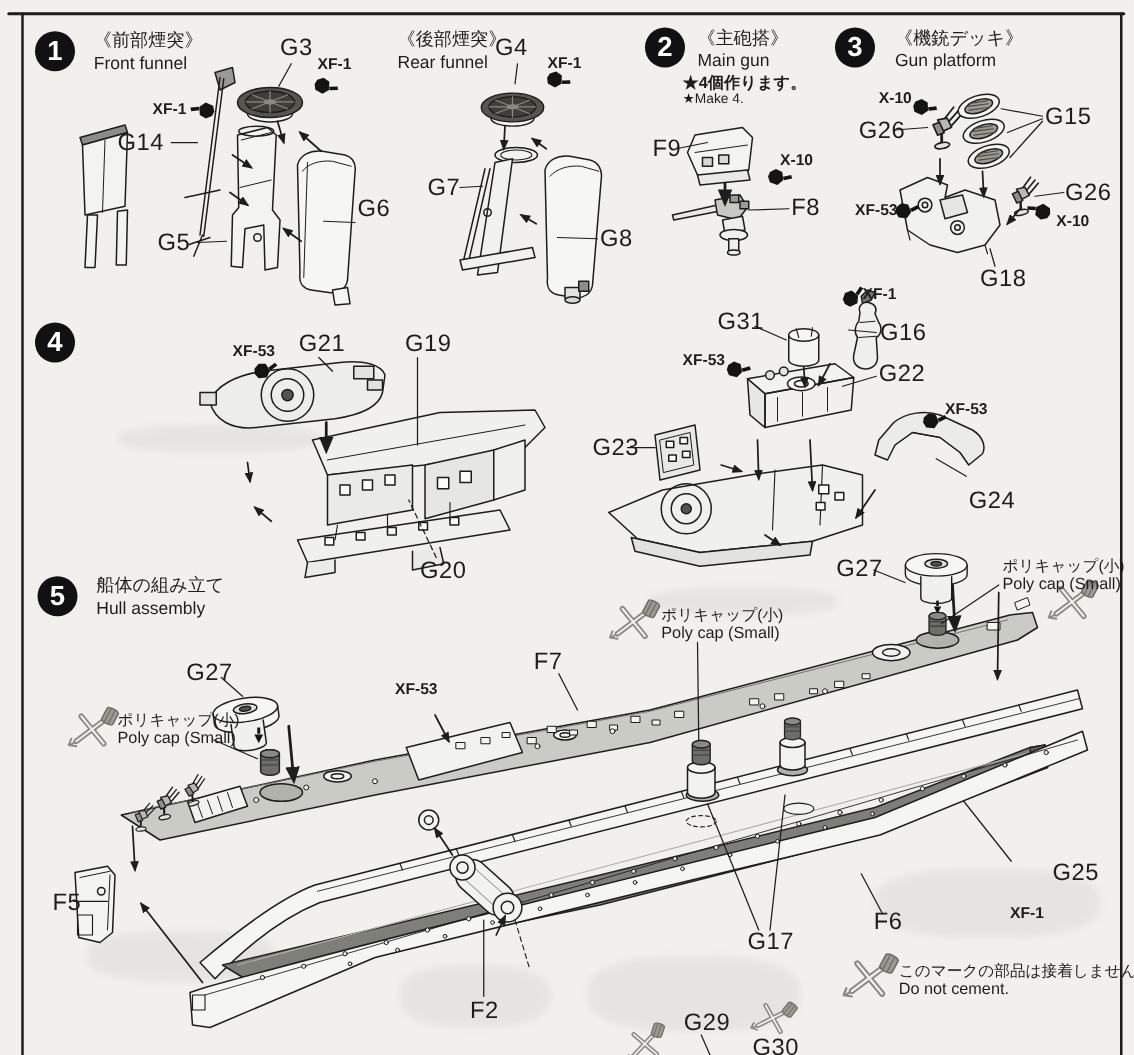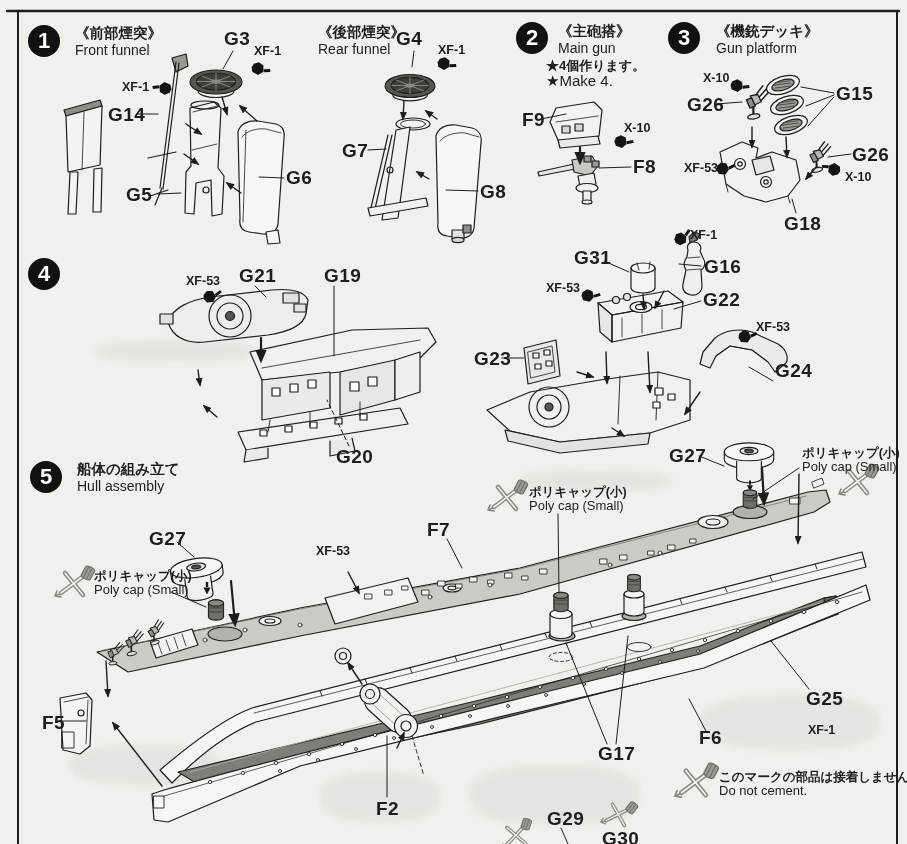--- a/index.html
+++ b/index.html
@@ -1,29 +1,29 @@
 <!DOCTYPE html>
 <html><head>
 <meta charset="utf-8">
 <style>
   html,body{margin:0;padding:0;background:#ffffff;}
   .page{position:relative;width:907px;height:844px;background:#f1f0ec;overflow:hidden;
         font-family:"Liberation Sans",sans-serif;color:#1d1d1b;}
   .art{position:absolute;left:0;top:0;}
-  .lbl{position:absolute;font-size:19px;font-weight:700;letter-spacing:.4px;white-space:nowrap;}
+  .lbl{position:absolute;font-size:19px;font-weight:400;letter-spacing:.4px;white-space:nowrap;}
   .pnt{position:absolute;font-size:12.5px;font-weight:700;white-space:nowrap;}
   .stepnum{position:absolute;width:32px;height:32px;border-radius:50%;background:#111;color:#fff;
            font-size:22px;font-weight:700;display:flex;align-items:center;justify-content:center;}
   .steptitle{position:absolute;}
-  .jp{font-size:14.5px;font-weight:700;white-space:nowrap;line-height:1.2;}
+  .jp{font-size:14.5px;font-weight:400;white-space:nowrap;line-height:1.2;}
   .en{font-size:14px;font-weight:400;white-space:nowrap;line-height:1.25;}
   .note-jp{font-size:13px;font-weight:700;white-space:nowrap;}
-  .note-en{font-size:15px;font-weight:400;white-space:nowrap;}
+  .note-en{font-size:11px;font-weight:400;white-space:nowrap;}
   .nnote{position:absolute;}
-  .nnote .jp2{font-size:12.5px;font-weight:700;white-space:nowrap;line-height:1.15;}
+  .nnote .jp2{font-size:12.5px;font-weight:400;white-space:nowrap;line-height:1.15;}
   .nnote .en2{font-size:13px;font-weight:400;white-space:nowrap;line-height:1.15;}
   .smudge{position:absolute;background:#b9b9b4;opacity:.20;filter:blur(3px);border-radius:40%;}
 </style>
 </head>
 <body>
 
 <div class="page">
 
   <div class="smudge" style="left:70px;top:745px;width:150px;height:40px;"></div>
   <div class="smudge" style="left:470px;top:765px;width:170px;height:60px;"></div>
@@ -512,35 +512,35 @@
 
   <div class="stepnum" style="left:30px;top:461px">5</div>
   <div class="steptitle" style="left:77px;top:461px">
     <div class="jp">船体の組み立て</div>
     <div class="en">Hull assembly</div>
   </div>
 
   <div class="lbl" style="left:224px;top:28px">G3</div>
   <div class="lbl" style="left:396px;top:28px">G4</div>
   <div class="lbl" style="left:126px;top:184px">G5</div>
-  <div class="lbl" style="left:286px;top:167px">G6</div>
+  <div class="lbl" style="left:286px;top:157px">G6</div>
   <div class="lbl" style="left:342px;top:140px">G7</div>
   <div class="lbl" style="left:480px;top:181px">G8</div>
-  <div class="lbl" style="left:108px;top:104px">G14</div>
+  <div class="lbl" style="left:94px;top:104px">G14</div>
   <div class="lbl" style="left:836px;top:83px">G15</div>
   <div class="lbl" style="left:704px;top:256px">G16</div>
   <div class="lbl" style="left:598px;top:743px">G17</div>
   <div class="lbl" style="left:784px;top:213px">G18</div>
   <div class="lbl" style="left:324px;top:265px">G19</div>
   <div class="lbl" style="left:336px;top:446px">G20</div>
   <div class="lbl" style="left:239px;top:265px">G21</div>
   <div class="lbl" style="left:703px;top:289px">G22</div>
   <div class="lbl" style="left:474px;top:348px">G23</div>
-  <div class="lbl" style="left:775px;top:360px">G24</div>
-  <div class="lbl" style="left:806px;top:688px">G25</div>
+  <div class="lbl" style="left:775px;top:390px">G24</div>
+  <div class="lbl" style="left:842px;top:688px">G25</div>
   <div class="lbl" style="left:687px;top:94px">G26</div>
   <div class="lbl" style="left:852px;top:144px">G26</div>
   <div class="lbl" style="left:149px;top:528px">G27</div>
   <div class="lbl" style="left:669px;top:445px">G27</div>
   <div class="lbl" style="left:547px;top:808px">G29</div>
   <div class="lbl" style="left:602px;top:828px">G30</div>
   <div class="lbl" style="left:574px;top:247px">G31</div>
   <div class="lbl" style="left:376px;top:798px">F2</div>
   <div class="lbl" style="left:42px;top:712px">F5</div>
   <div class="lbl" style="left:699px;top:727px">F6</div>

